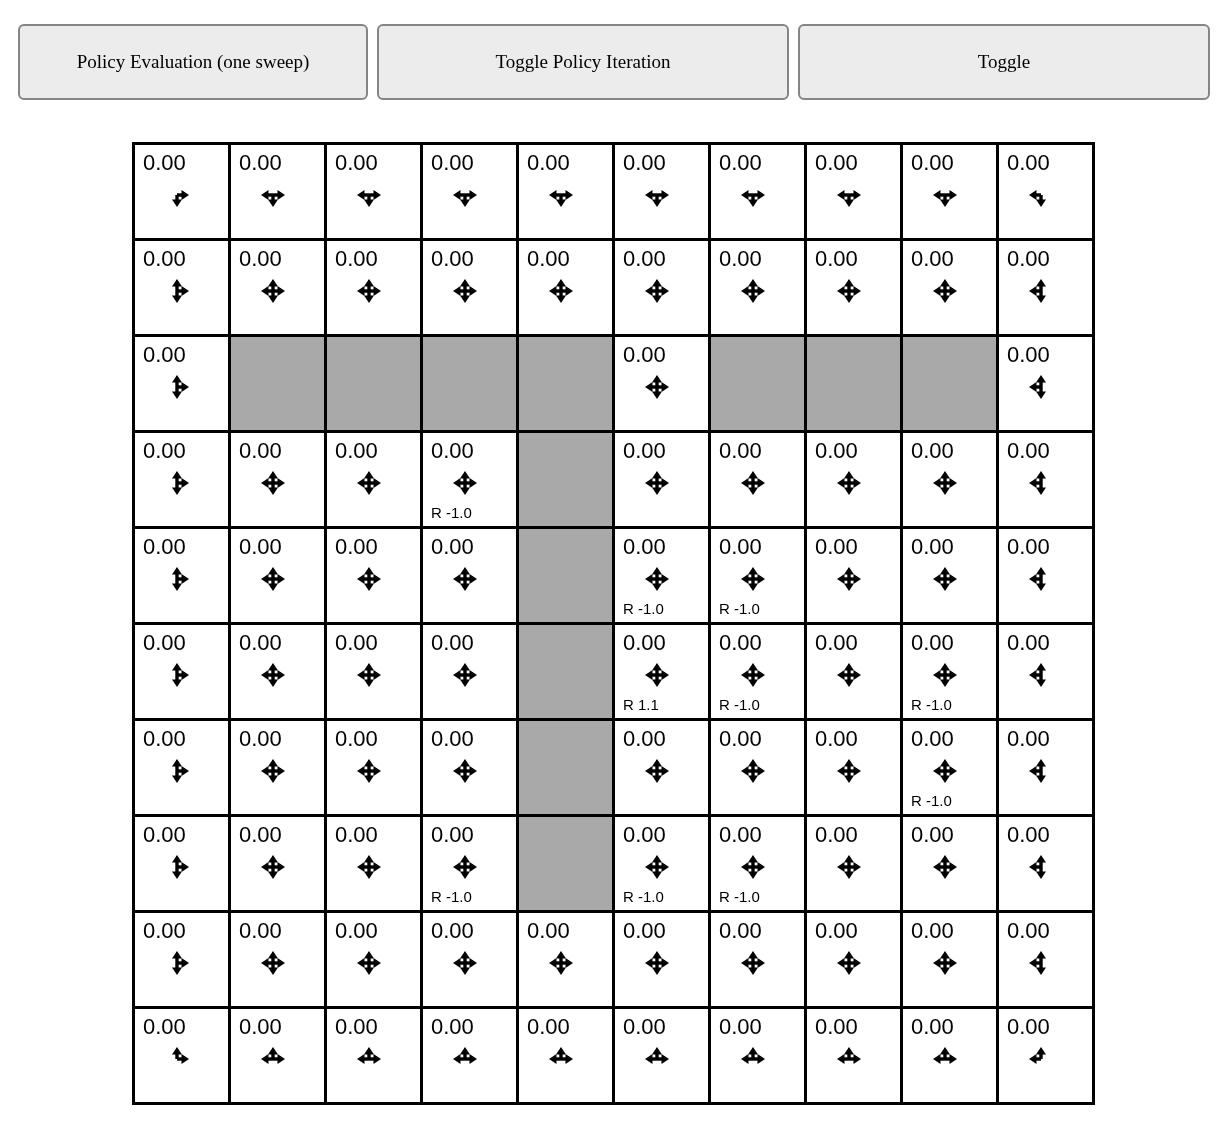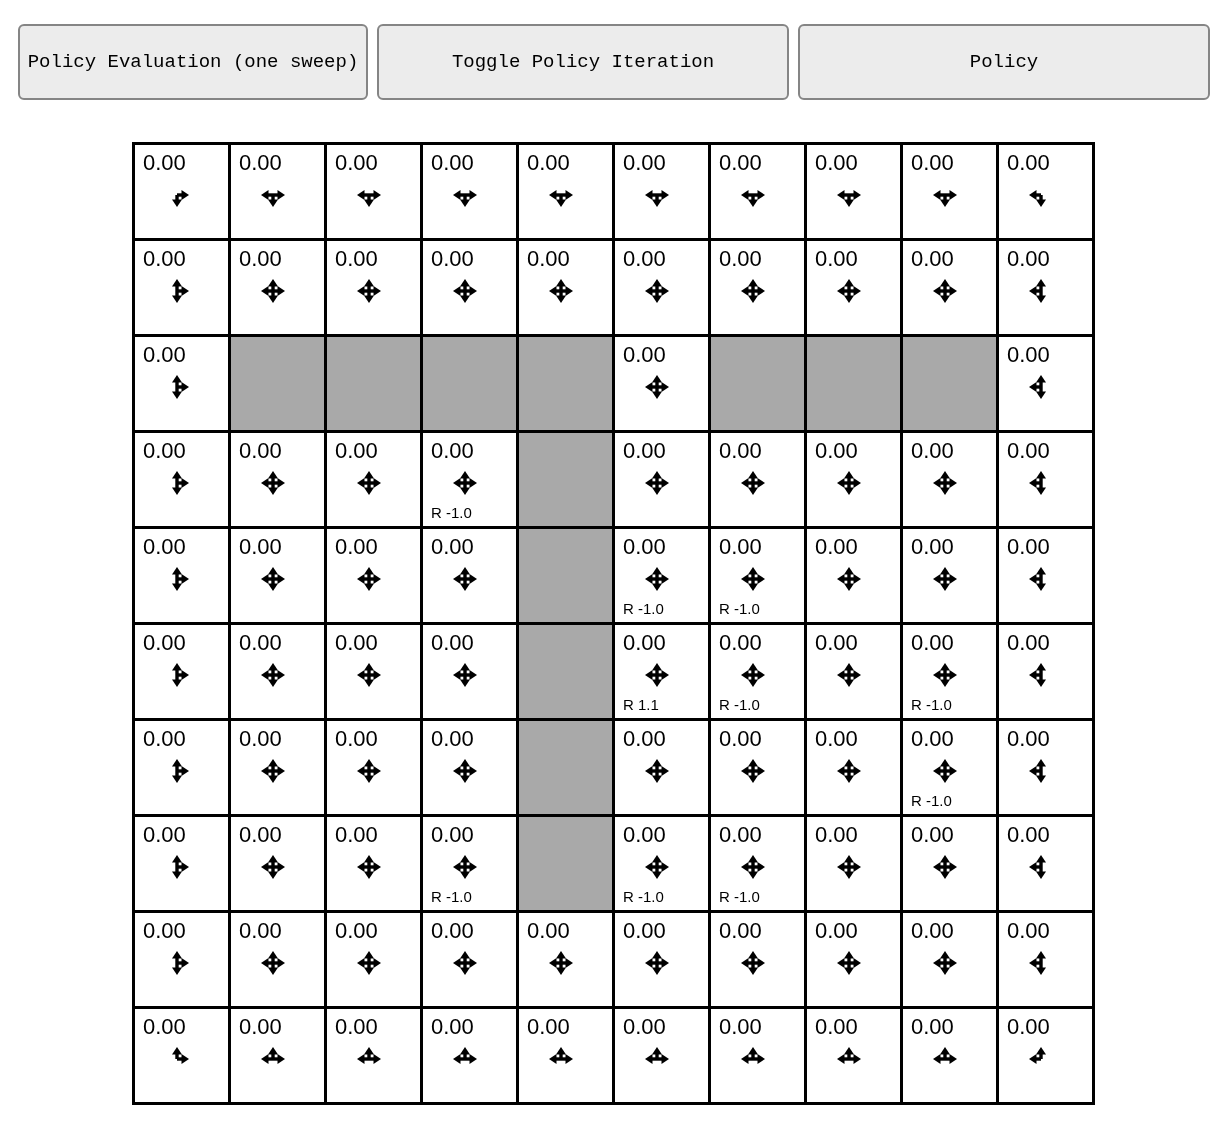--- a/index.html
+++ b/index.html
@@ -16,21 +16,21 @@
     gap:9px;
     padding:24px 22px 0 18px;
     box-sizing:border-box;
     width:1232px;
   }
   .btn{
     height:76px;
     background:#ececec;
     border:2px solid #858585;
     border-radius:6px;
-    font-family:Liberation Mono, monospace;
+    font-family:Liberation Serif, serif;
     font-size:19px;
     color:#000;
     cursor:pointer;
     flex:1 1 270px;
   }
   .btn.wide{ flex:0 0 350px; }
   
   .grid-wrap{
     margin:42px 0 0 132px;
   }
@@ -73,21 +73,21 @@
     font-size:15px;
     color:#000;
   }
 </style>
 </head>
 <body>
 
 <div class="toolbar">
   <button class="btn wide">Policy Evaluation (one sweep)</button>
   <button class="btn">Toggle Policy Iteration</button>
-  <button class="btn">Policy</button>
+  <button class="btn">Toggle</button>
 </div>
 
 <div class="grid-wrap">
   <div class="grid" style="background: rgb(0, 0, 0); border-color: rgb(0, 0, 0);">
       <div class="cell" style="background: rgb(255, 255, 255);">
         <span class="cell-value">0.00</span>
         <svg viewBox="-20 -20 40 40" class="cell-arrows">
           <line x1="0" y1="0" x2="6.5" y2="0" stroke="#000000" stroke-width="3.4"></line>
           <polygon points="12,0 4.5,5 4.5,-5" fill="#000000"></polygon>
           <line x1="0" y1="0" x2="0" y2="6.5" stroke="#000000" stroke-width="3.4"></line>

